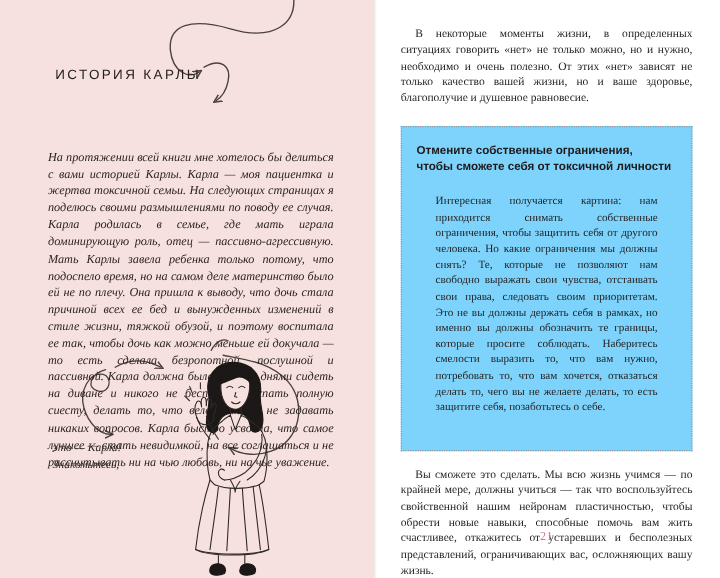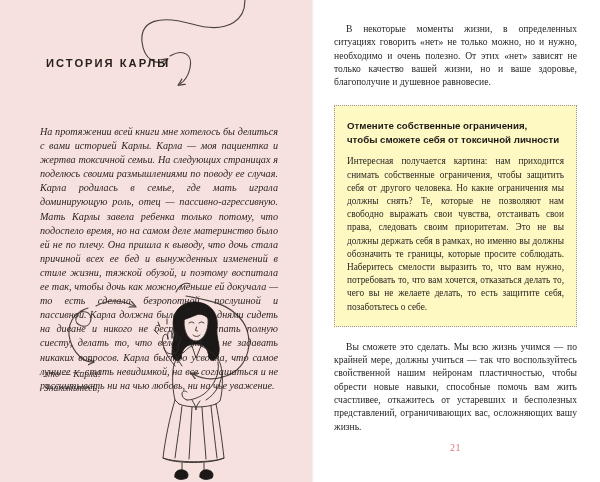--- a/index.html
+++ b/index.html
@@ -35,21 +35,21 @@
     top: 0;
     width: 311px;
     height: 482px;
     pointer-events: none;
   }
   .chapter-title {
     position: absolute;
     left: 46px;
     top: 57px;
     font-family: "Liberation Sans", sans-serif;
-    font-weight: bold;
+    font-weight: normal;
     font-size: 11.2px;
     letter-spacing: 2.0px;
     color: #26211f;
     white-space: nowrap;
   }
   .lead-text {
     position: absolute;
     left: 40px;
     top: 125px;
     width: 238px;
@@ -105,37 +105,37 @@
     text-align: justify;
     text-indent: 12px;
     margin: 0 0 0 0;
   }
   .body-par + .body-par { margin-top: 0; }
 
   .callout {
     border: 1px dotted #9b9694;
     padding: 13px 12px 12px 12px;
     margin: 17px 0 13px 0;
-    background: #fef9c3;
+    background: #7dd3fc;
   }
   .callout-title {
     font-family: "Liberation Sans", sans-serif;
     font-weight: bold;
     font-size: 9.7px;
     line-height: 13.4px;
     color: #1d1a19;
     margin: 0 0 9px 0;
   }
   .callout-body {
     font-family: "Liberation Serif", serif;
     font-size: 9.3px;
     line-height: 13.2px;
     color: #231f1e;
     text-align: justify;
-    margin: 0;
+    margin: 16px;
   }
   .after-box { margin-top: 14px; }
   .page-number {
     position: absolute;
     left: 0;
     right: 0;
     top: 442px;
     text-align: center;
     font-family: "Liberation Serif", serif;
     font-size: 10px;

